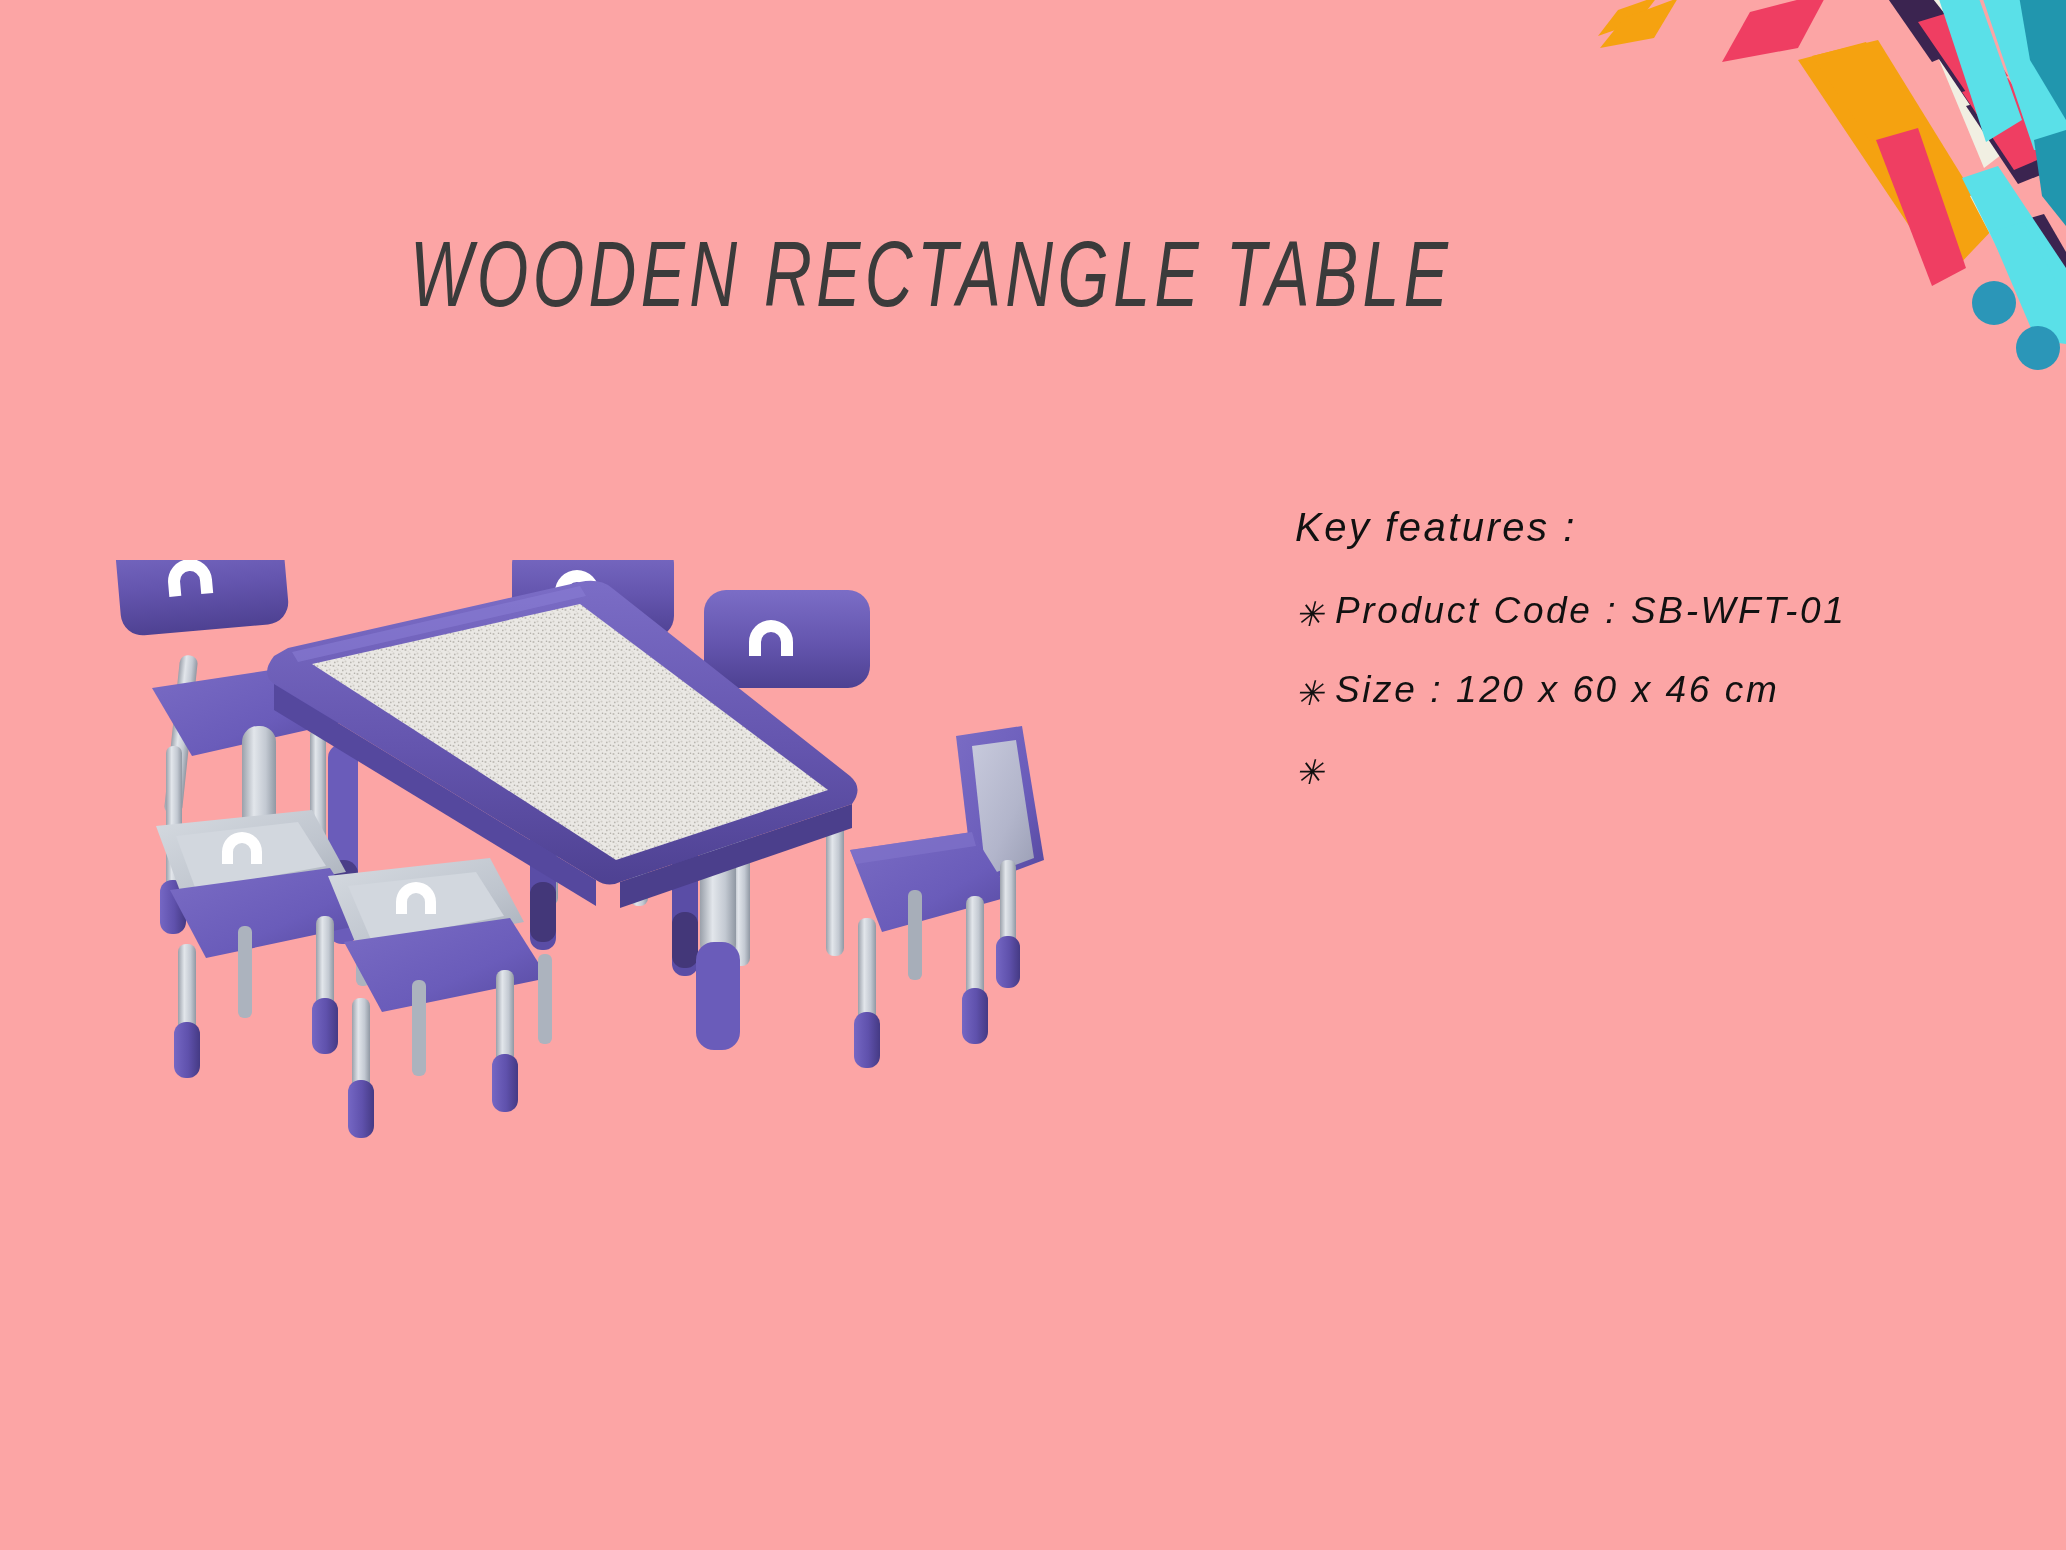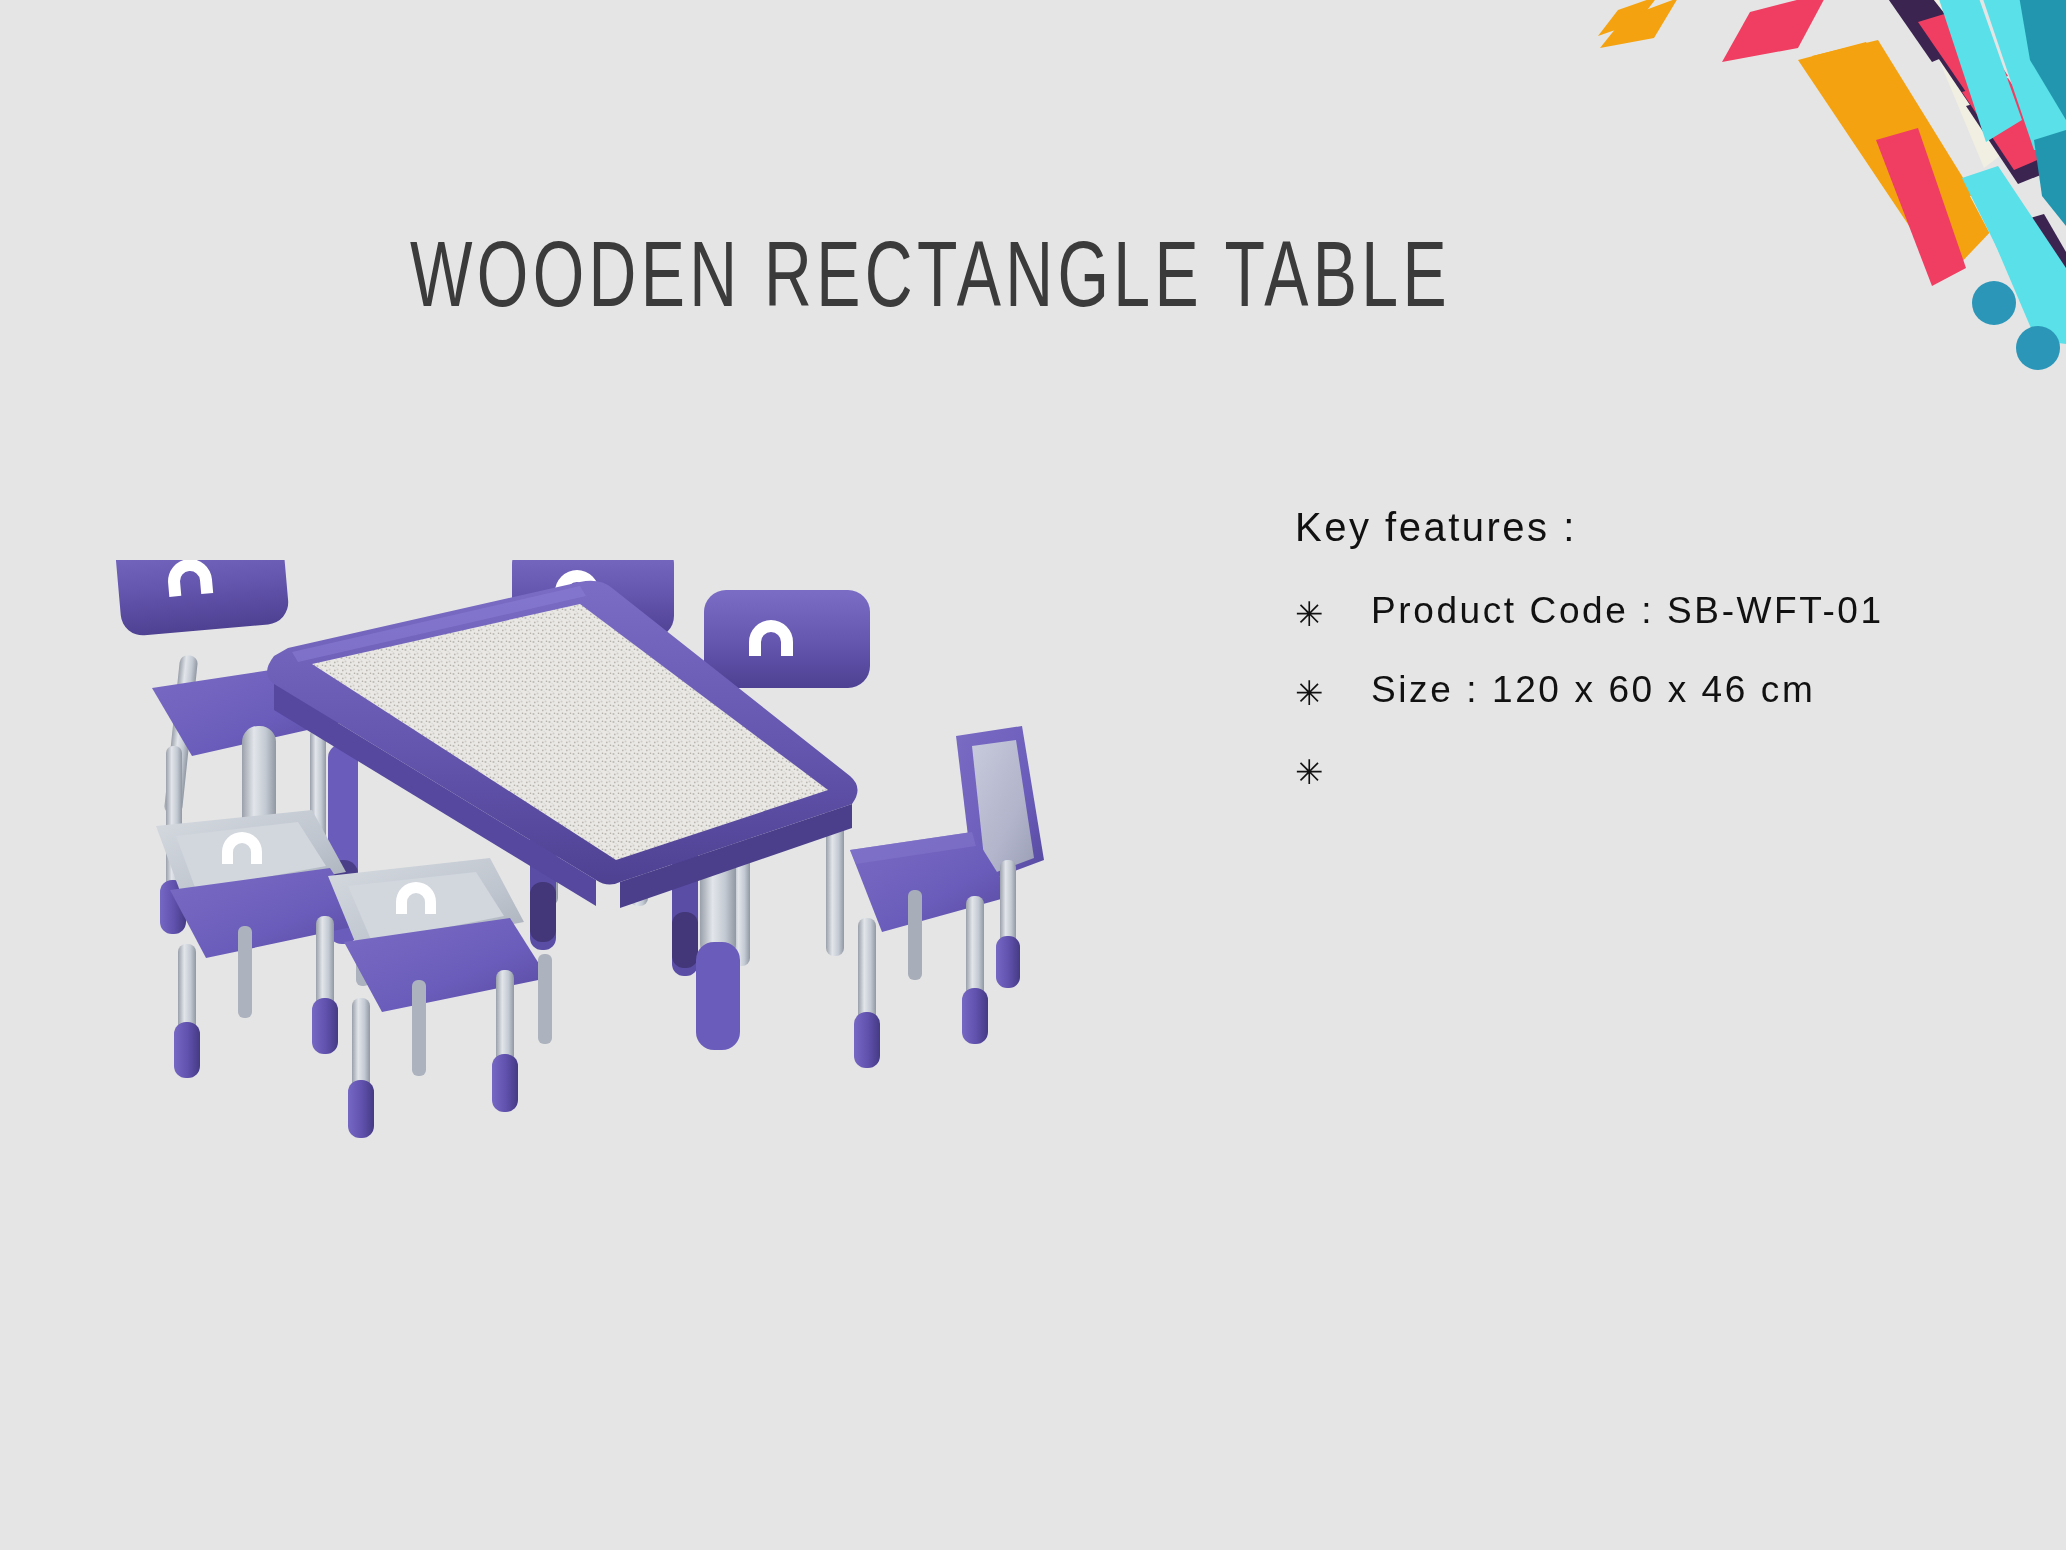--- a/index.html
+++ b/index.html
@@ -5,22 +5,23 @@
   * { margin:0; padding:0; box-sizing:border-box; }
   html,body{
     width:2066px; height:1550px;
     background:#ffffff;
     font-family:"Liberation Sans", sans-serif;
     overflow:hidden;
   }
   #slide{
     position:relative;
     width:2066px; height:1550px;
-    background:#e5e5e5;
+    background:#fca5a5;
     overflow:hidden;
+    font-style:italic;
   }
 
   
   #corner-decor{
     position:absolute;
     top:0; right:0;
     width:500px; height:380px;
     overflow:hidden;
     pointer-events:none;
   }
@@ -69,21 +70,20 @@
     width:40px;
     flex:0 0 40px;
     color:#111;
     margin-top:5px;
   }
   .feature-text{
     font-size:37px;
     letter-spacing:2.6px;
     color:#111;
     line-height:1.05;
-    margin-left:36px;
   }
 
   
   #product-photo{
     position:absolute;
     left:60px;
     top:560px;
     width:1180px;
     height:800px;
   }

